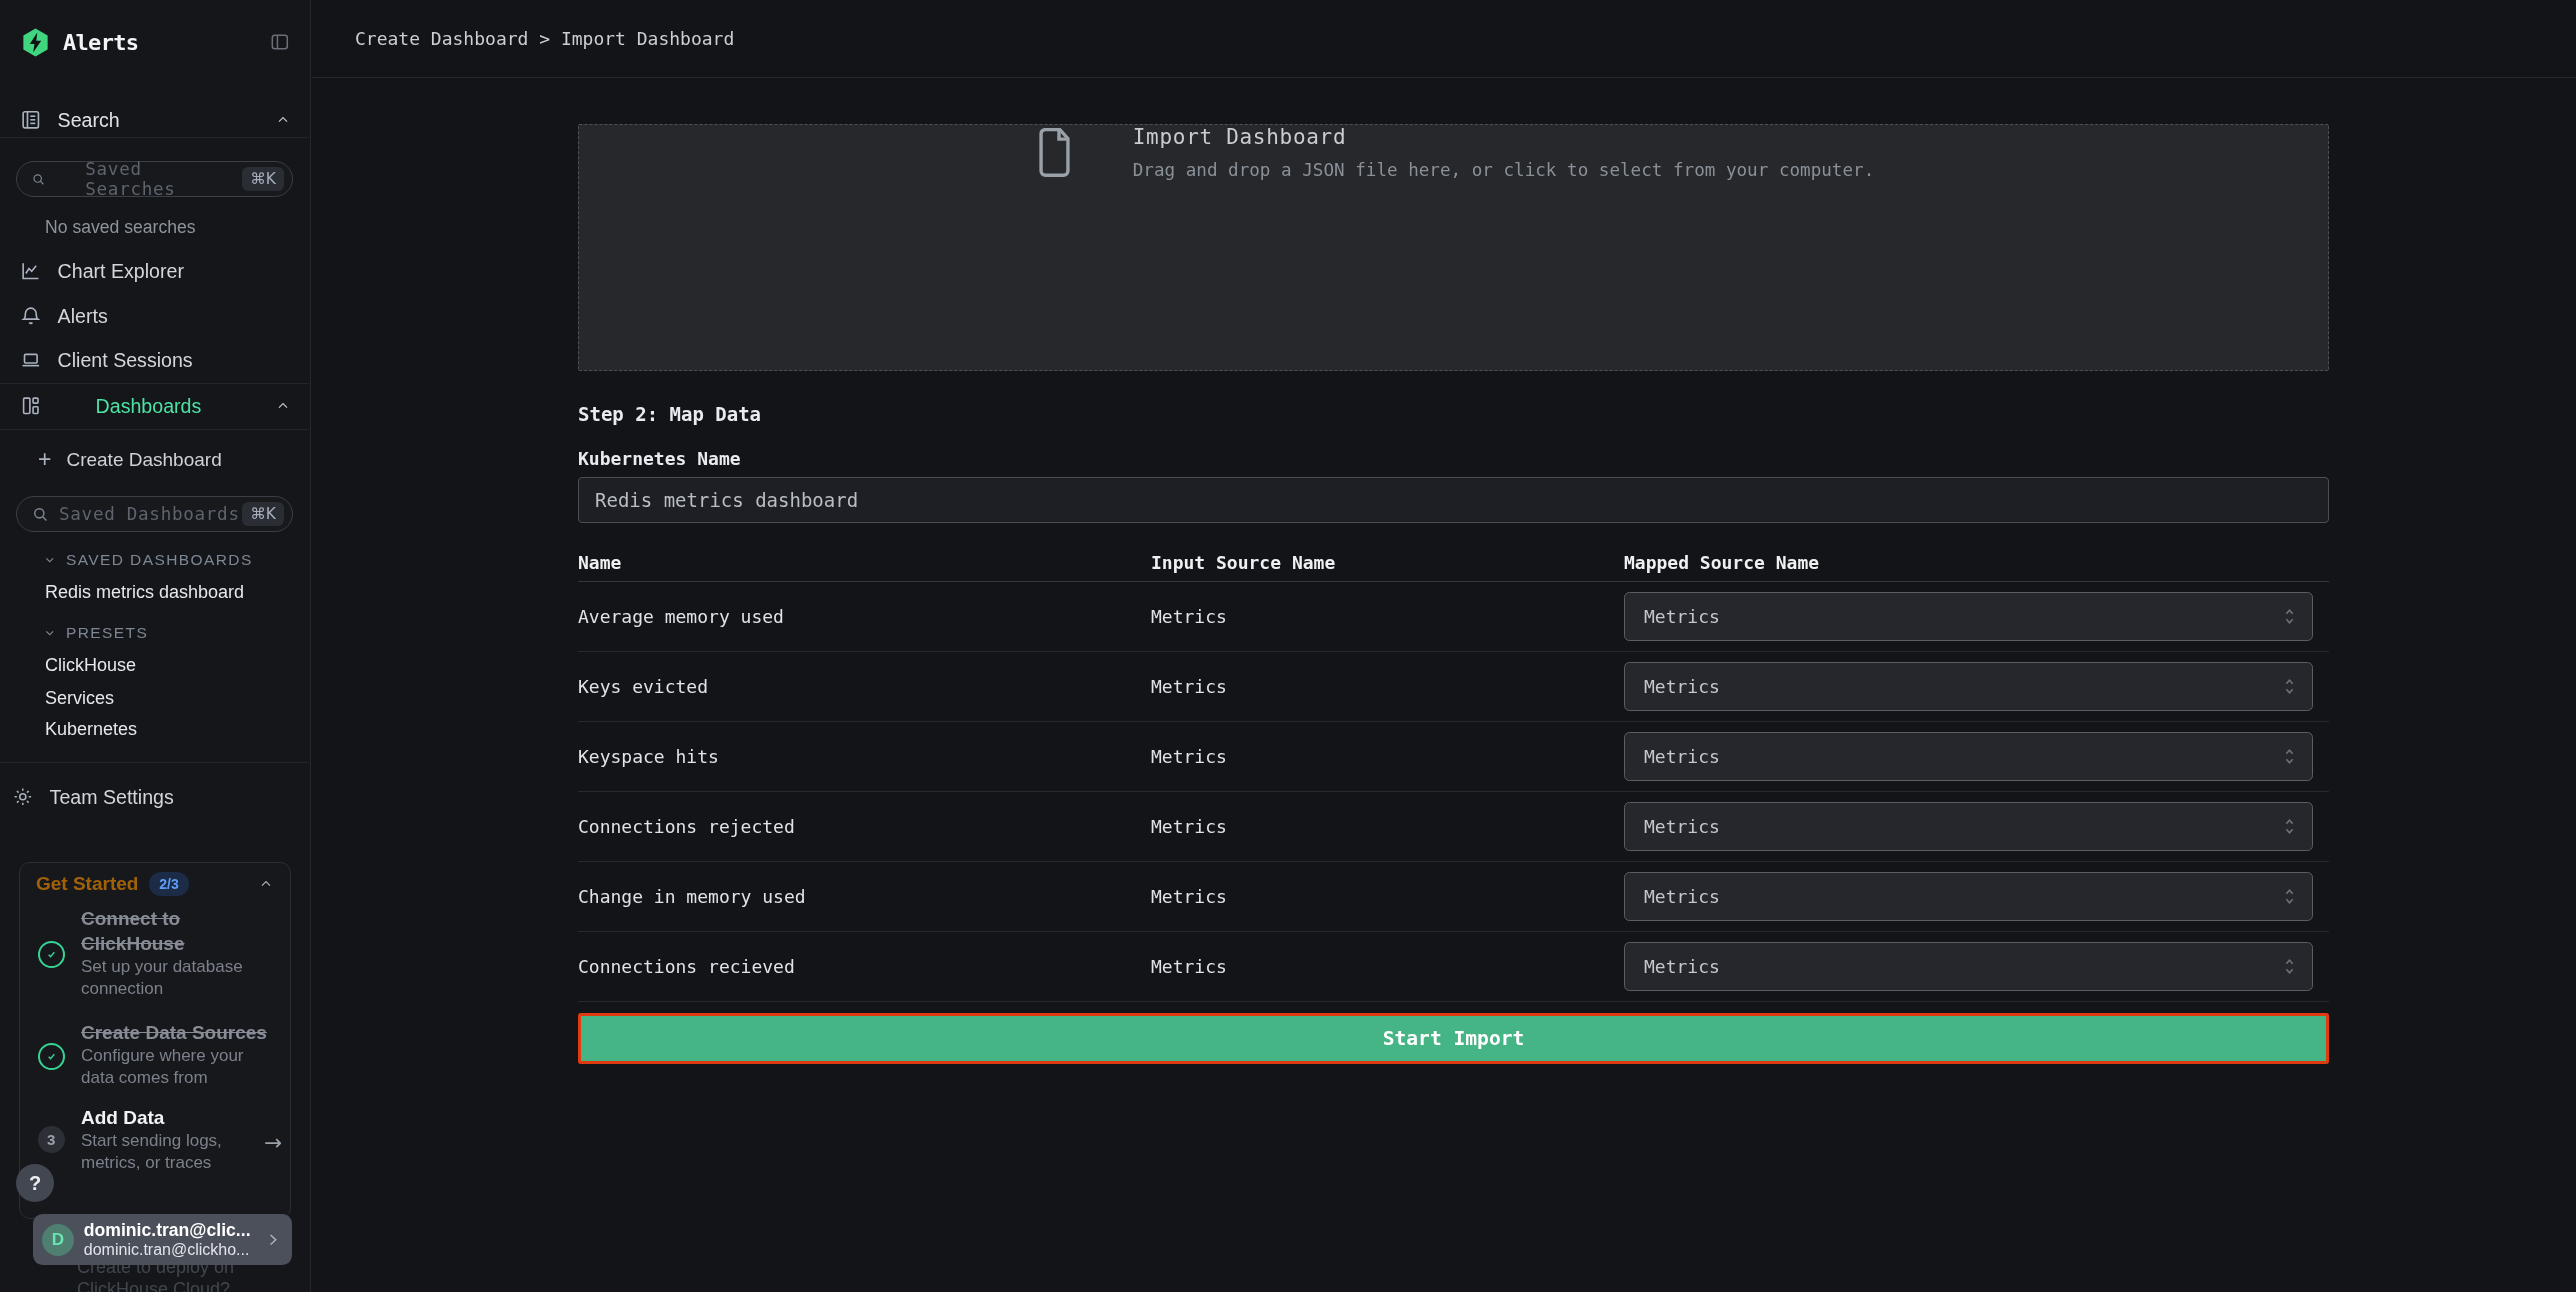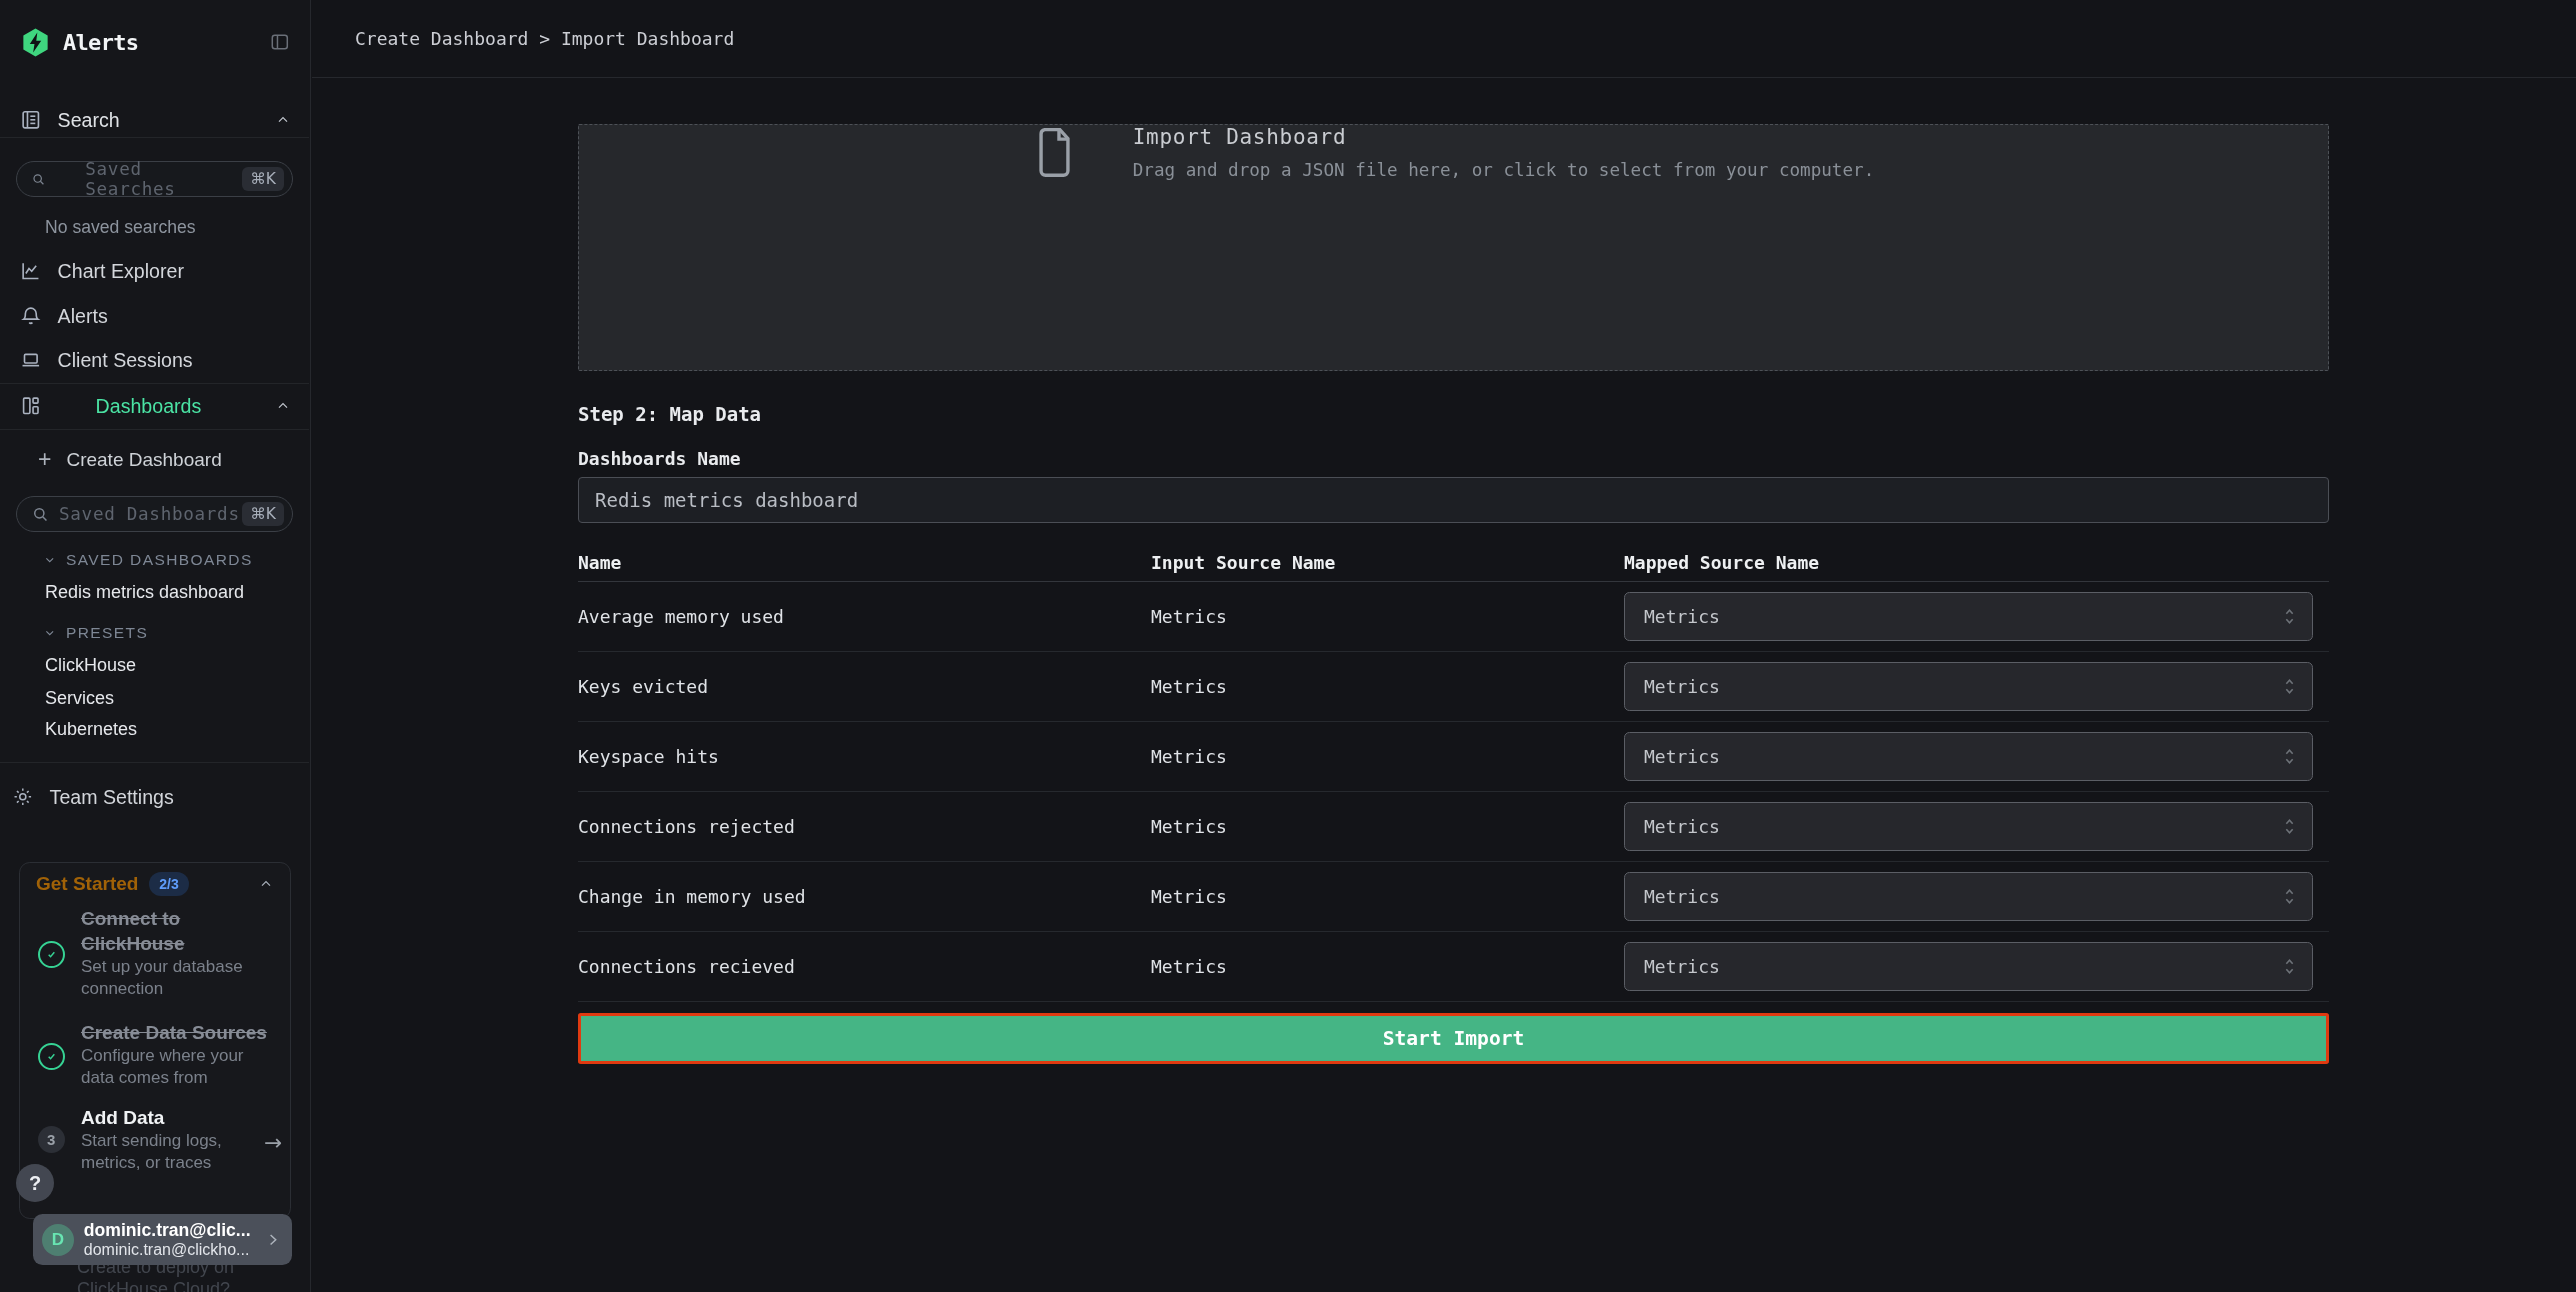--- a/index.html
+++ b/index.html
@@ -335,21 +335,21 @@
       </svg>
     </span>
     <div>
       <div id="dz-title" class="mono">Import Dashboard</div>
       <div id="dz-sub" class="mono">Drag and drop a JSON file here, or click to select from your computer.</div>
     </div>
   </div>
 
   <div id="step-label" class="mono">Step 2: Map Data</div>
 
-  <div id="dn-label" class="mono">Dashboards Name</div>
+  <div id="dn-label" class="mono">Kubernetes Name</div>
   <input id="dn-input" type="text" value="Redis metrics dashboard" style="">
 
   <div id="table">
     <div class="trow mono" id="thead">
       <span>Name</span>
       <span>Input Source Name</span>
       <span>Mapped Source Name</span>
     </div>
     <div>
   <div class="trow drow mono">

